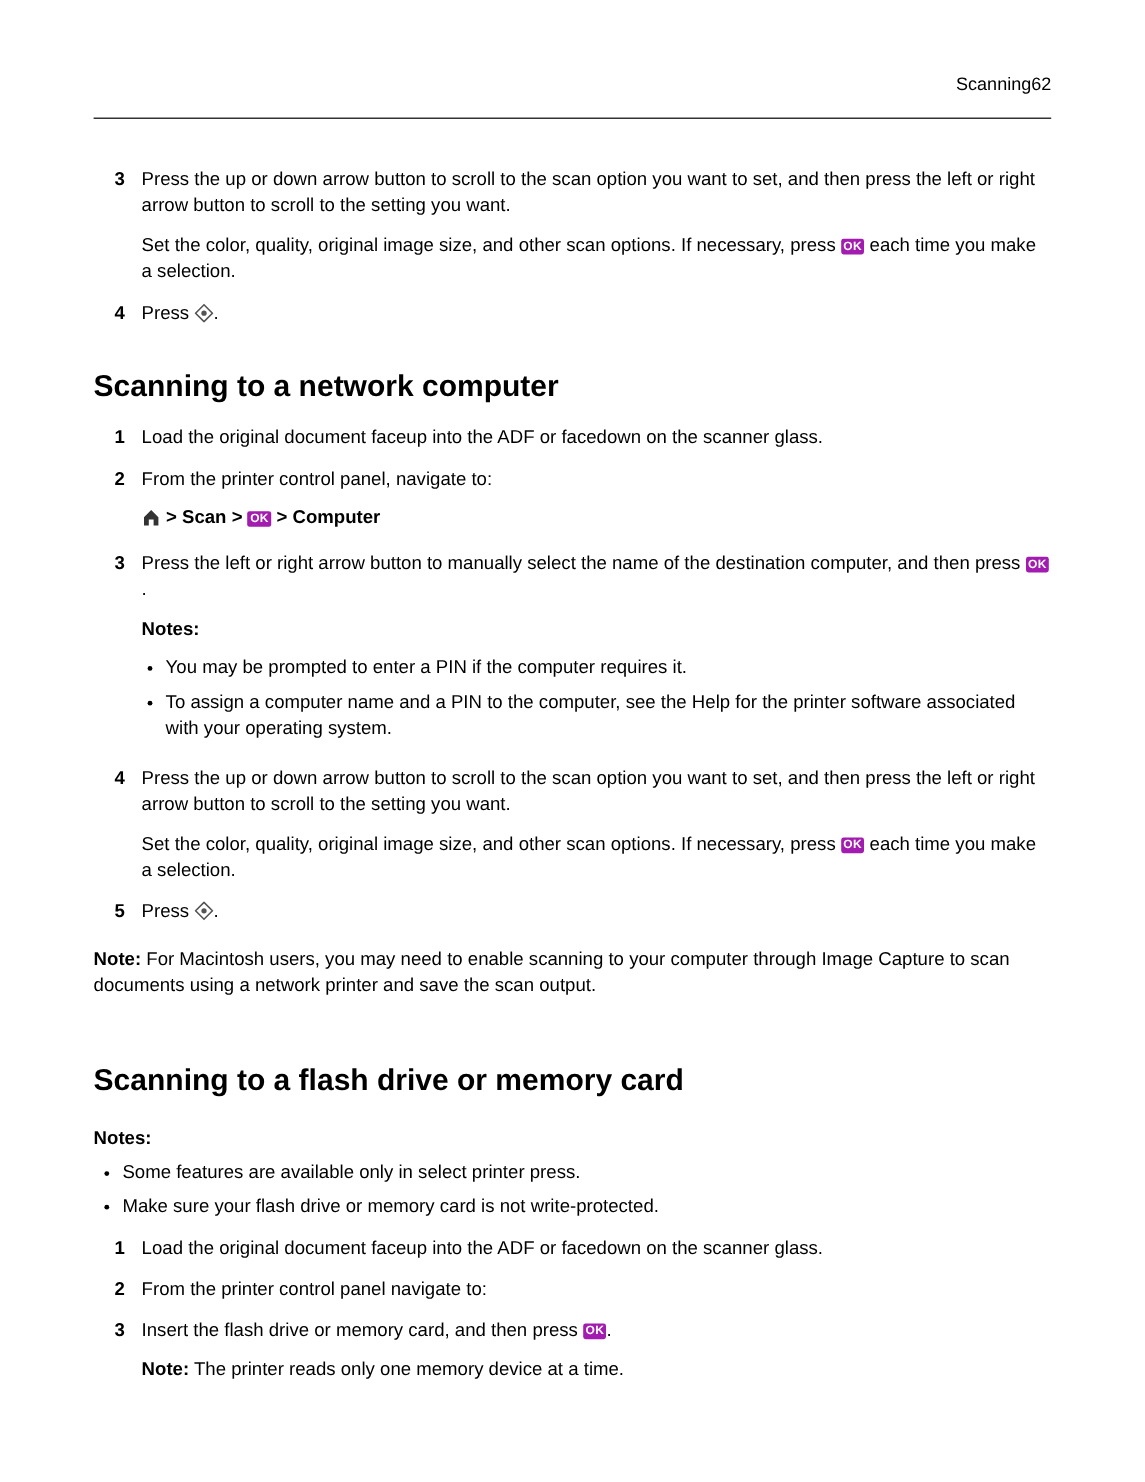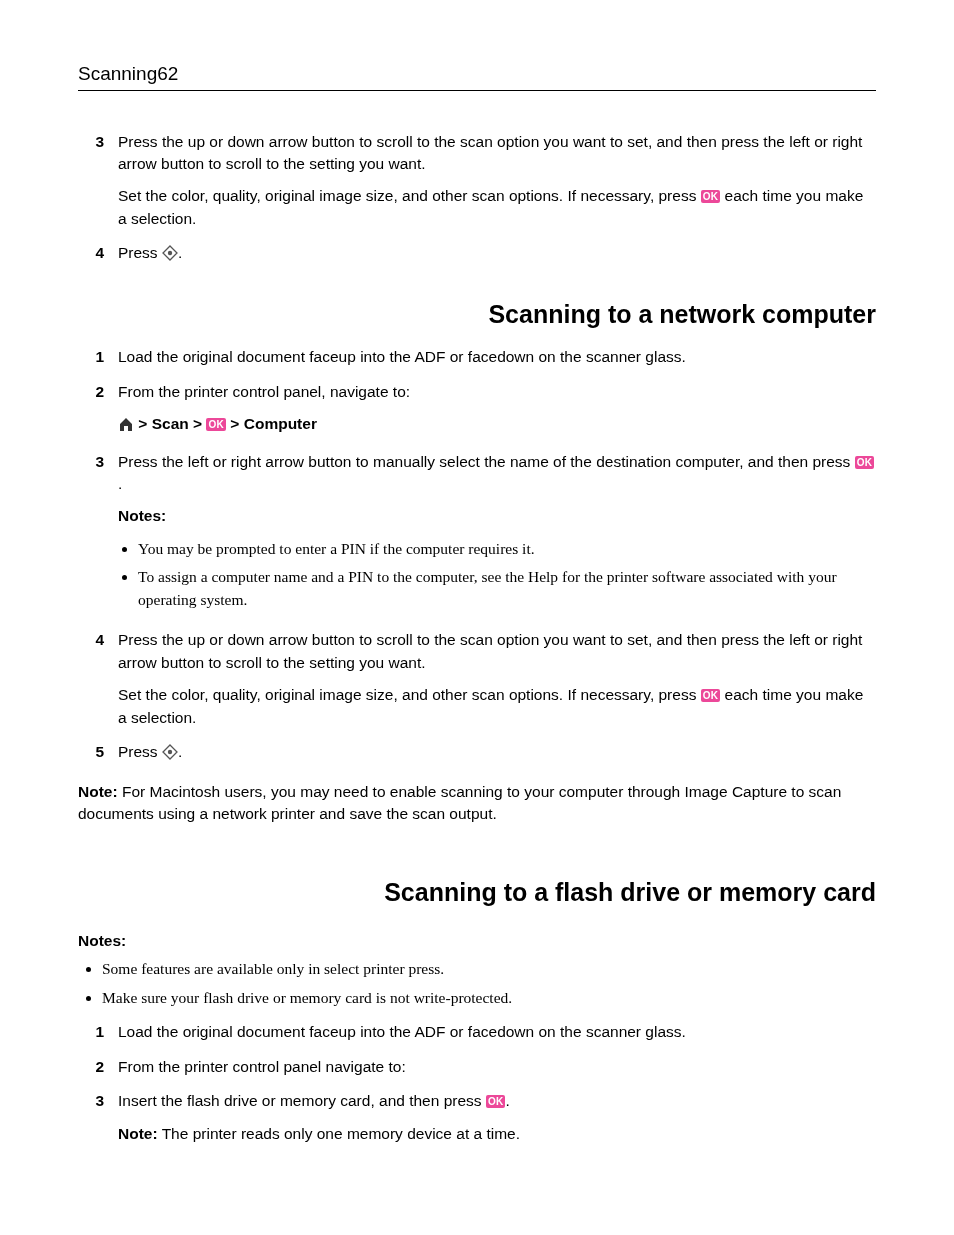--- a/index.html
+++ b/index.html
@@ -7,31 +7,30 @@
     font-size: 15.5px;
     color: #000;
     margin: 0;
     padding: 60px 78px 40px 78px;
     line-height: 1.45;
     width: 954px;
     box-sizing: border-box;
   }
   .header {
     display: flex;
-    justify-content: flex-start;
+    justify-content: flex-end;
     border-bottom: 1px solid #000;
-    padding-bottom: 2px;
+    padding-bottom: 16px;
     margin-bottom: 40px;
-    font-size: 19px;
+    font-size: 15px;
   }
   h2 {
     font-size: 25px;
     font-weight: 700;
     margin: 28px 0 14px 0;
-    text-align: right;
   }
   ol.steps {
     list-style: none;
     padding: 0;
     margin: 0;
   }
   ol.steps > li {
     display: flex;
     margin-bottom: 12px;
   }
@@ -48,40 +47,39 @@
   .body p { margin: 0 0 10px 4px; }
   .body p:last-child { margin-bottom: 0; }
   .nav-path {
     margin: 6px 0 0 0;
     font-weight: 700;
   }
   ul.bullets {
     list-style: disc;
     padding-left: 24px;
     margin: 6px 0 0 0;
-    font-family: Liberation Serif, serif;
   }
   ul.bullets li {
     margin-bottom: 6px;
   }
   .notes-label {
     font-weight: 700;
     margin: 10px 0 6px 0;
   }
   .note-para {
     margin: 14px 0 0 0;
   }
   .note-para .nb { font-weight: 700; }
   .icon {
     display: inline-block;
     vertical-align: -3px;
   }
   .ok-badge {
     display: inline-block;
-    background: #ec4899;
+    background: #a21caf;
     color: #fff;
     font-size: 10px;
     font-weight: 700;
     padding: 1px 2px 1px 2px;
     border-radius: 2px;
     line-height: 1.1;
     vertical-align: 1px;
     letter-spacing: 0.3px;
   }
   svg { display: inline-block; }

